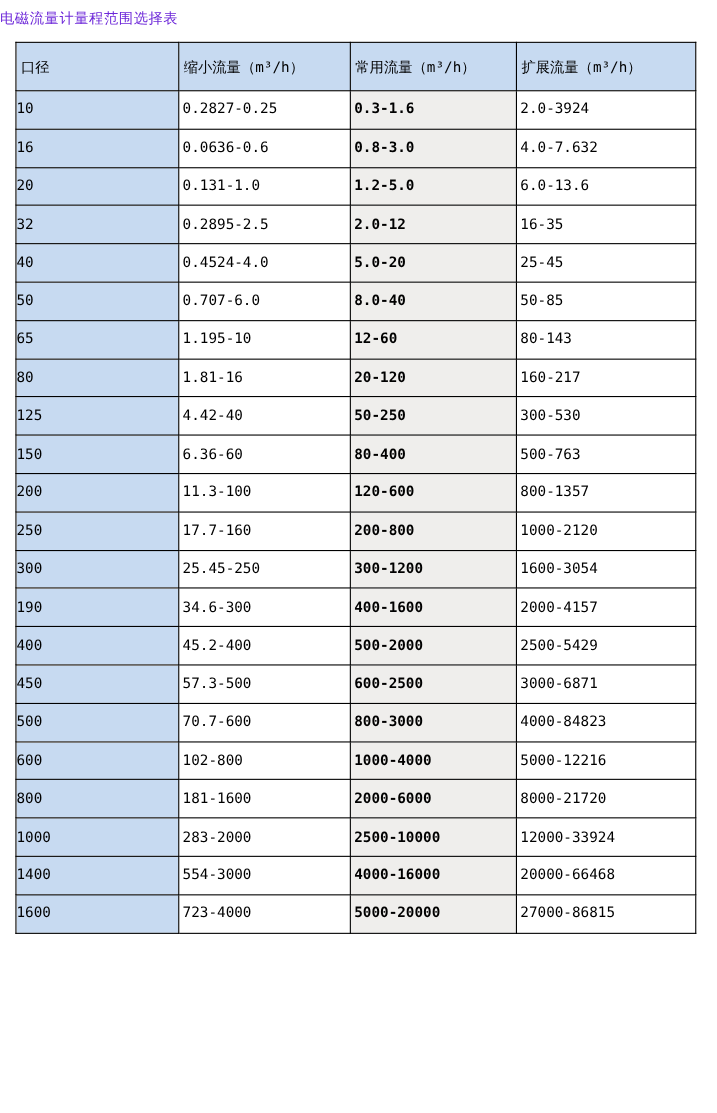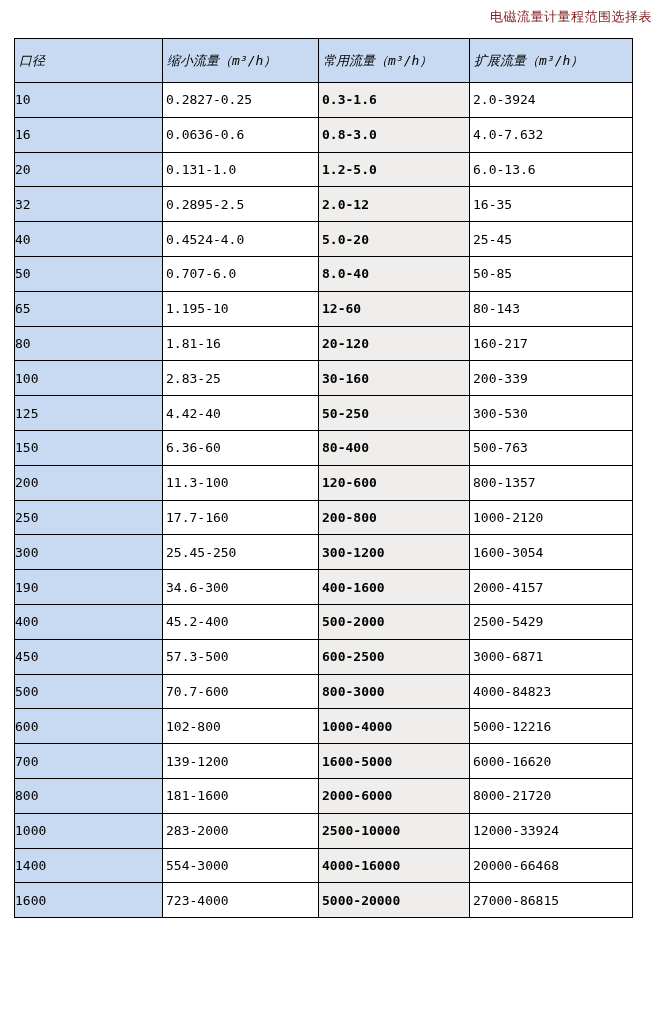--- a/index.html
+++ b/index.html
@@ -12,24 +12,24 @@
     color: #000000;
     overflow: hidden;
   }
   .page {
     width: 652px;
     height: 1012px;
     position: relative;
   }
   .title {
     padding-top: 8px;
-    text-align: right;
+    text-align: left;
     font-size: 13px;
     letter-spacing: 0.5px;
-    color: #7f1d1d;
+    color: #6d28d9;
   }
   table.range-table {
     border-collapse: collapse;
     table-layout: fixed;
     position: absolute;
     left: 14px;
     top: 38px;
     width: 618px;
   }
   table.range-table th,
@@ -39,21 +39,20 @@
     font-weight: normal;
     vertical-align: middle;
     overflow: hidden;
     white-space: nowrap;
   }
   table.range-table thead th {
     background: var(--header-bg, #c7daf1);
     height: 43px;
     text-align: left;
     padding: 0 0 0 4px;
-    font-style: italic;
   }
   table.range-table tbody td {
     height: 33.8px;
     padding: 0 0 0 3px;
     text-align: left;
     background: #ffffff;
   }
   table.range-table tbody td.col-0 {
     background: var(--first-col-bg, #c7daf1);
     text-align: left;
@@ -128,26 +127,20 @@
           <td class="col-2">12-60</td>
           <td class="col-3">80-143</td>
         </tr>
         <tr>
           <td class="col-0">80</td>
           <td class="col-1">1.81-16</td>
           <td class="col-2">20-120</td>
           <td class="col-3">160-217</td>
         </tr>
         <tr>
-          <td class="col-0">100</td>
-          <td class="col-1">2.83-25</td>
-          <td class="col-2">30-160</td>
-          <td class="col-3">200-339</td>
-        </tr>
-        <tr>
           <td class="col-0">125</td>
           <td class="col-1">4.42-40</td>
           <td class="col-2">50-250</td>
           <td class="col-3">300-530</td>
         </tr>
         <tr>
           <td class="col-0">150</td>
           <td class="col-1">6.36-60</td>
           <td class="col-2">80-400</td>
           <td class="col-3">500-763</td>
@@ -192,26 +185,20 @@
           <td class="col-0">500</td>
           <td class="col-1">70.7-600</td>
           <td class="col-2">800-3000</td>
           <td class="col-3">4000-84823</td>
         </tr>
         <tr>
           <td class="col-0">600</td>
           <td class="col-1">102-800</td>
           <td class="col-2">1000-4000</td>
           <td class="col-3">5000-12216</td>
-        </tr>
-        <tr>
-          <td class="col-0">700</td>
-          <td class="col-1">139-1200</td>
-          <td class="col-2">1600-5000</td>
-          <td class="col-3">6000-16620</td>
         </tr>
         <tr>
           <td class="col-0">800</td>
           <td class="col-1">181-1600</td>
           <td class="col-2">2000-6000</td>
           <td class="col-3">8000-21720</td>
         </tr>
         <tr>
           <td class="col-0">1000</td>
           <td class="col-1">283-2000</td>

